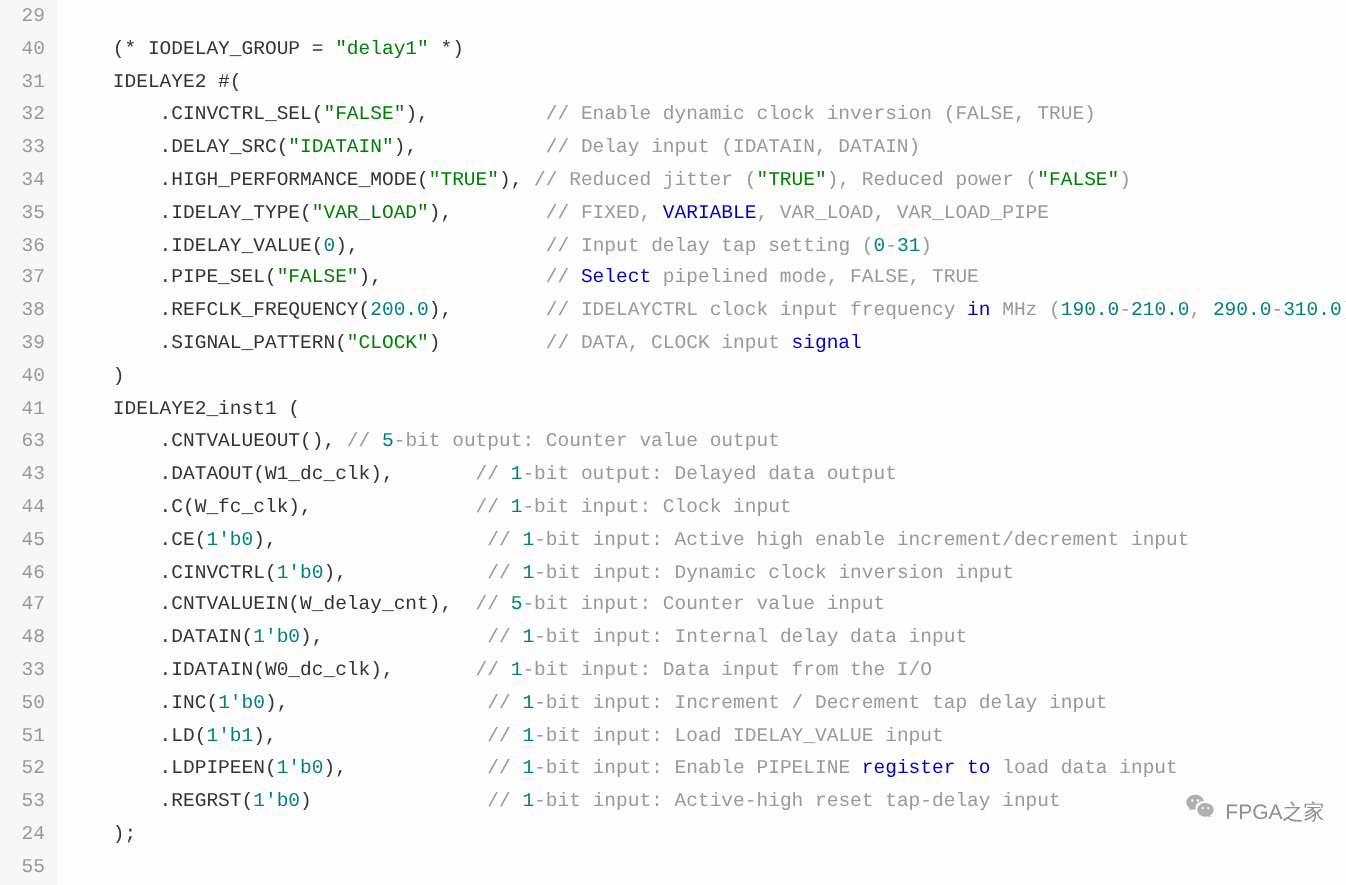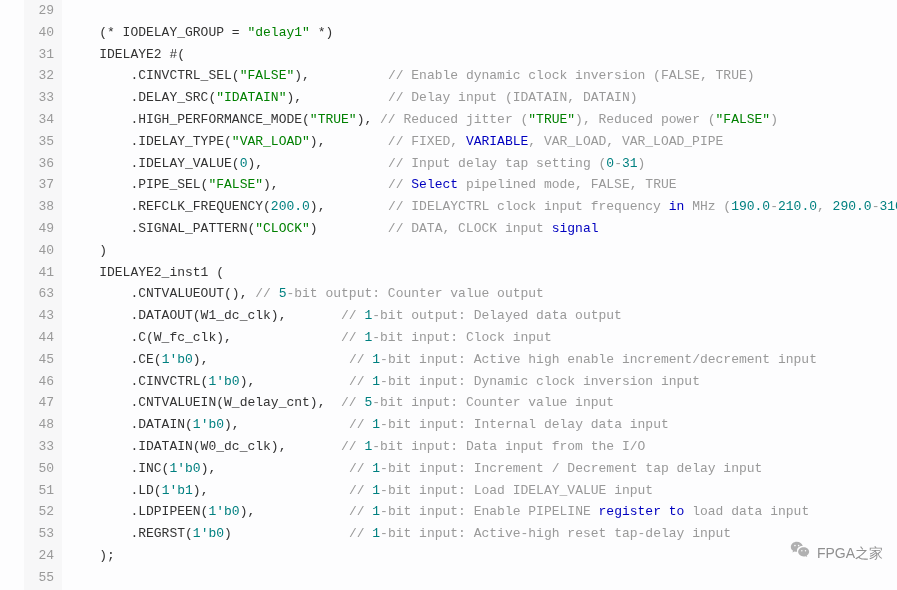--- a/index.html
+++ b/index.html
@@ -10,21 +10,20 @@
     color: #333;
     line-height: 21.8px;
     position: relative;
     width: 897px;
     height: 590px;
     overflow: hidden;
   }
   .editor {
     display: flex;
     height: 100%;
-    padding-left: 24px;
   }
   .gutter {
     background: #f7f7f8;
     color: #999;
     text-align: right;
     padding: 0 8px 0 6px;
     user-select: none;
     width: 38px;
     flex-shrink: 0;
   }
@@ -35,21 +34,21 @@
     color: #333;
   }
   .code div { height: 21.8px; }
   .c-comment { color: #999; }
   .c-string  { color: #008000; }
   .c-number  { color: #008080; }
   .c-keyword { color: #0000c0; }
   .watermark {
     position: absolute;
     right: 14px;
-    bottom: 22px;
+    bottom: 34px;
     display: flex;
     align-items: center;
     gap: 6px;
     opacity: 0.65;
     font-family: sans-serif;
     font-size: 14px;
     color: #555;
   }
   .watermark svg { width: 22px; height: 22px; }
 </style>
@@ -61,21 +60,21 @@
       <div>29</div>
       <div>40</div>
       <div>31</div>
       <div>32</div>
       <div>33</div>
       <div>34</div>
       <div>35</div>
       <div>36</div>
       <div>37</div>
       <div>38</div>
-      <div>49</div>
+      <div>39</div>
       <div>40</div>
       <div>41</div>
       <div>63</div>
       <div>43</div>
       <div>44</div>
       <div>45</div>
       <div>46</div>
       <div>47</div>
       <div>48</div>
       <div>33</div>

